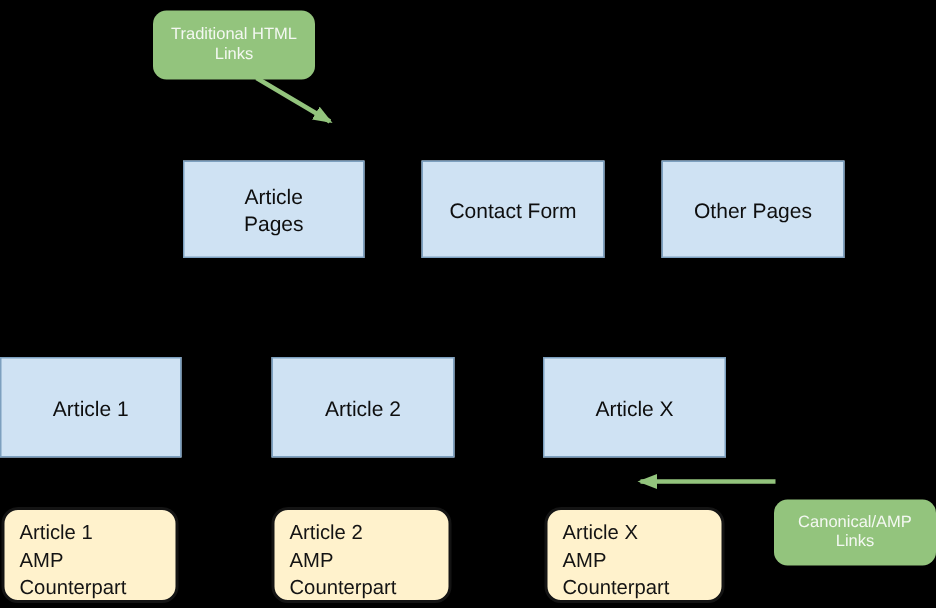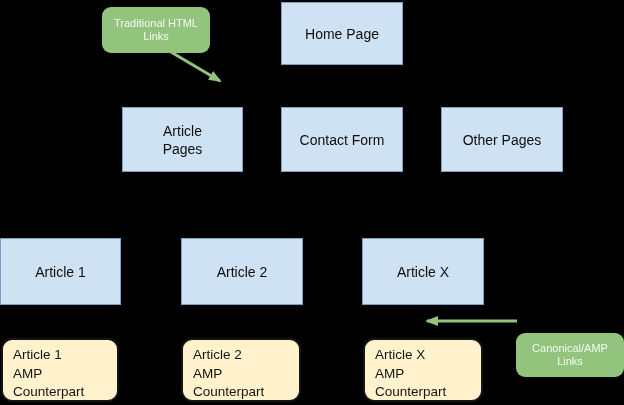--- a/index.html
+++ b/index.html
@@ -71,21 +71,20 @@
   #n-amp2      { left: 181px; top: 338px; width: 120px; height: 64px; }
   #n-ampx      { left: 363px; top: 338px; width: 120px; height: 64px; }
   #c-traditional { left: 102px; top: 7px;   width: 108px; height: 46px; }
   #c-canonical   { left: 516px; top: 299px; width: 108px; height: 44px; margin-top: 34px; }
 </style>
 </head>
 <body>
 
 <div id="canvas">
 
-  <div class="node" id="n-home">Home Page</div>
 
   <div class="node" id="n-category">Article
 Pages</div>
   <div class="node" id="n-other">Other Pages</div>
   <div class="node" id="n-contact">Contact Form</div>
 
   <div class="node" id="n-article1">Article 1</div>
   <div class="node" id="n-article2">Article 2</div>
   <div class="node" id="n-articlex">Article X</div>
 

